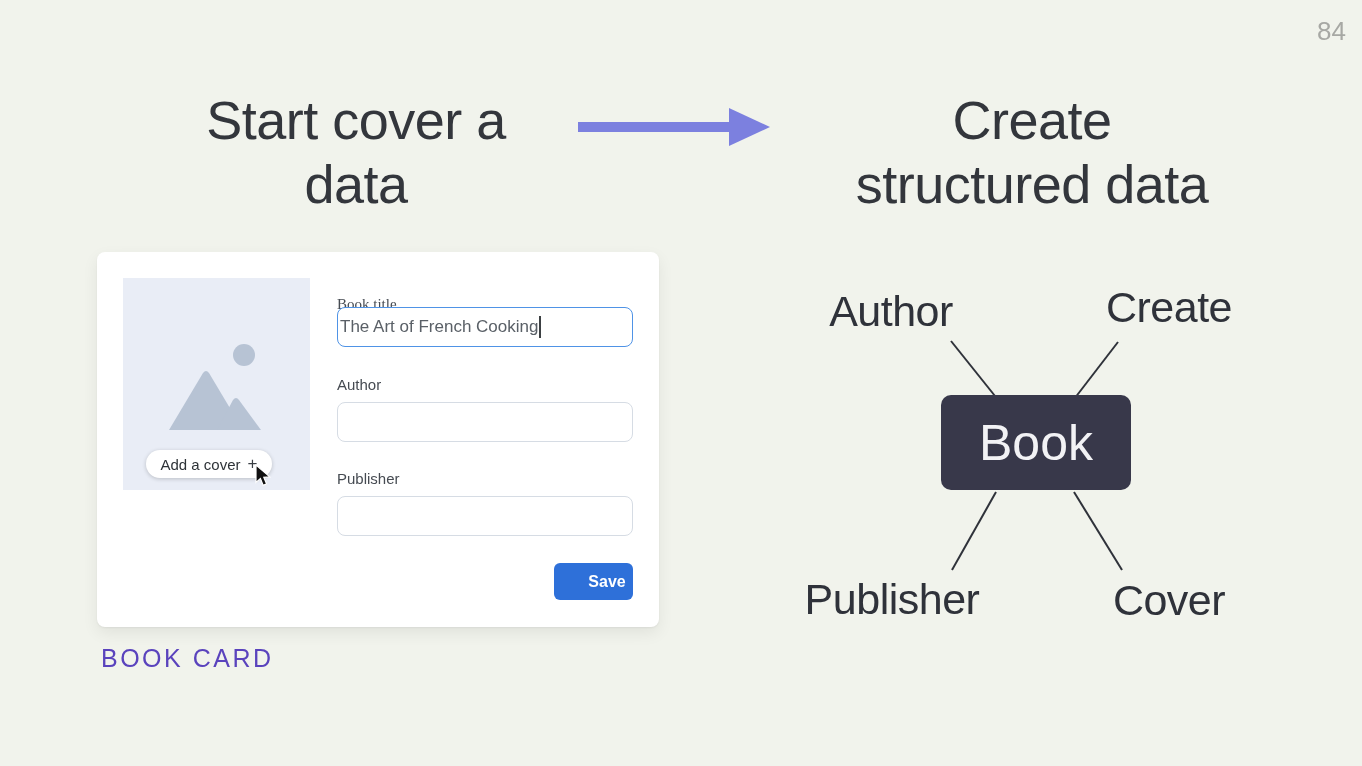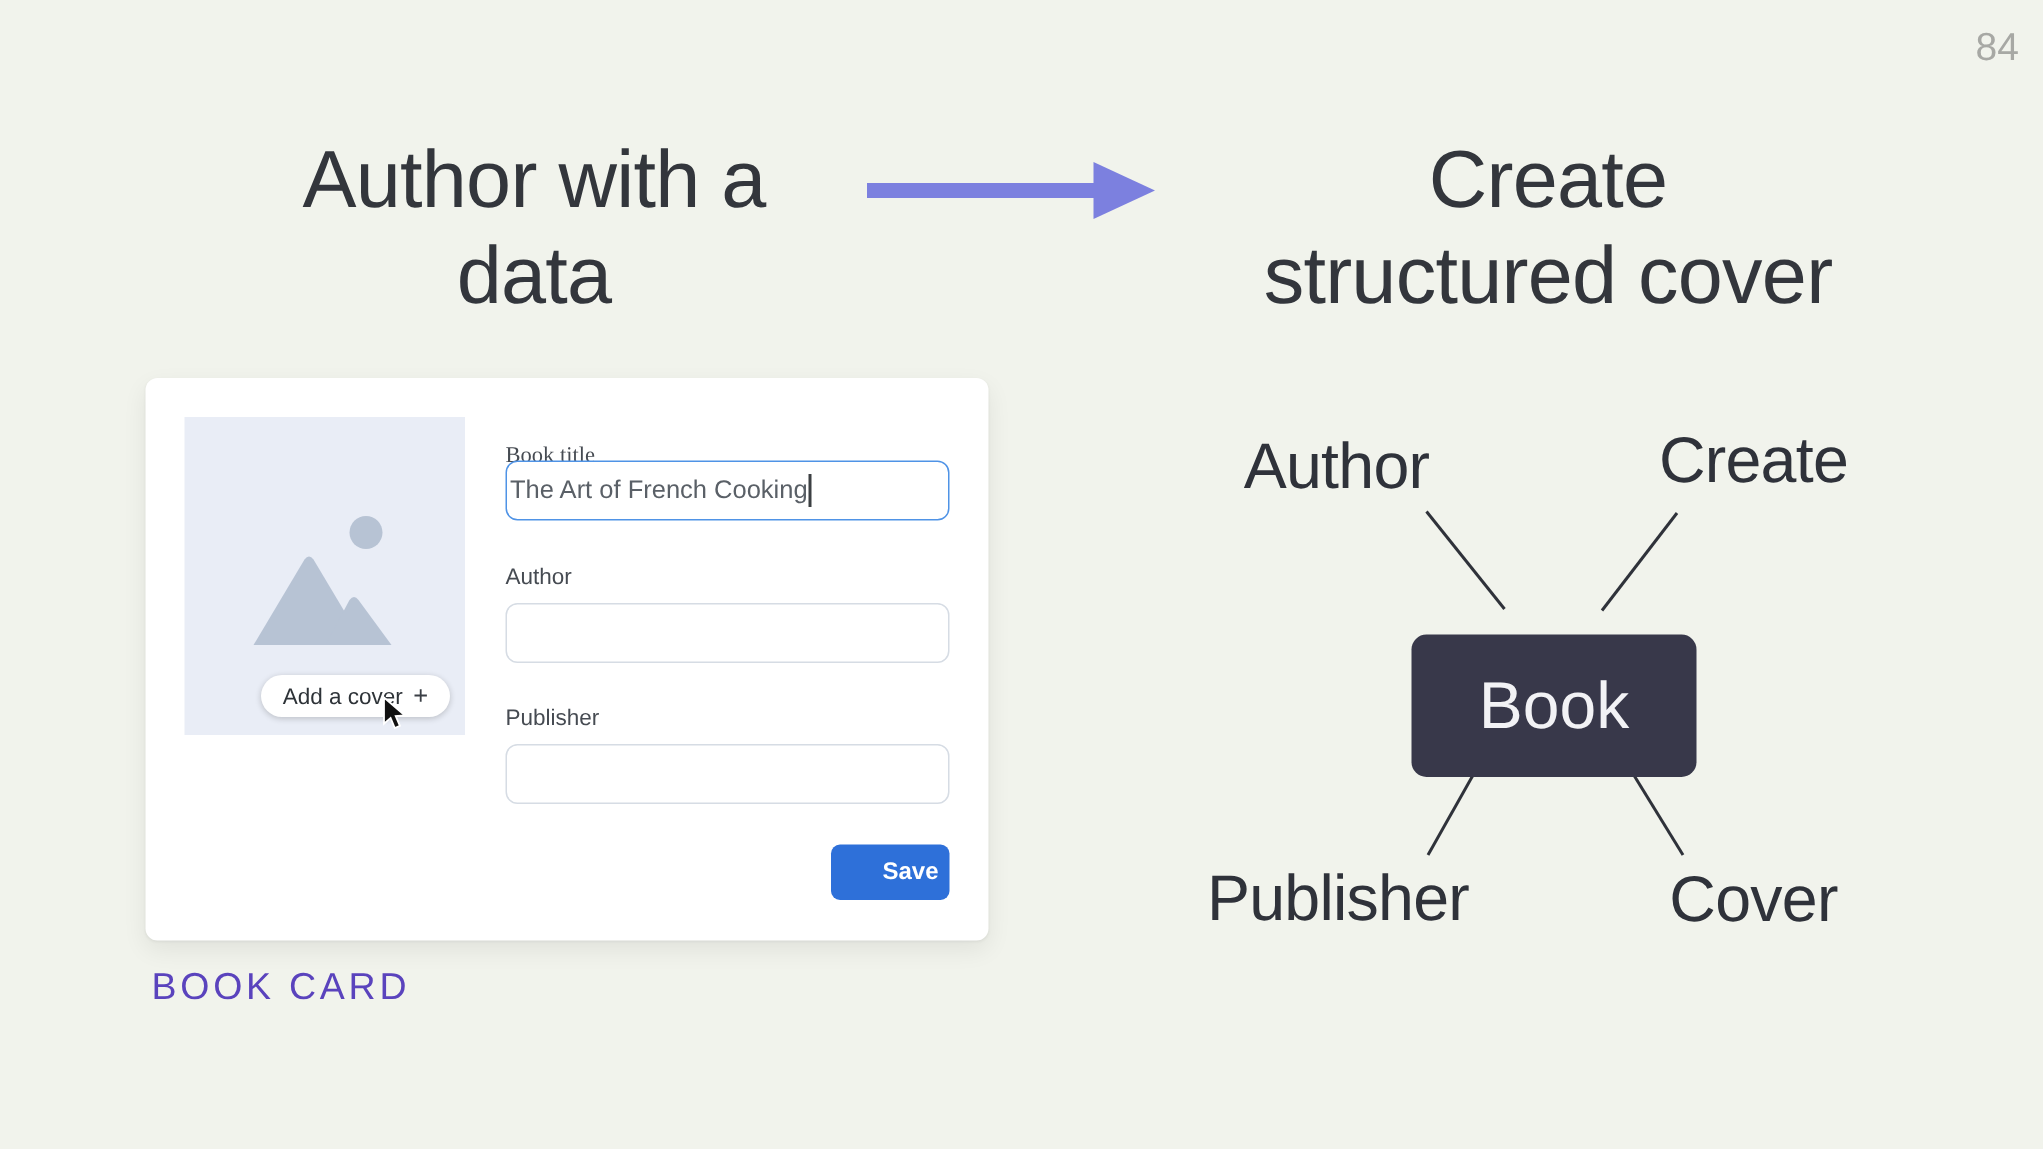--- a/index.html
+++ b/index.html
@@ -28,21 +28,21 @@
 
   
   .card{position:absolute;left:97px;top:252px;width:562px;height:375px;background:var(--card-bg);
     border-radius:8px;box-shadow:0 1px 2px rgba(0,0,0,.05),0 6px 16px rgba(0,0,0,.07);}
   .cover{position:absolute;left:26px;top:26px;width:187px;height:212px;background:var(--cover-bg);
     display:flex;align-items:center;justify-content:center;}
   .mountain-fill{fill:var(--cover-icon);}
   .add-cover-btn{position:absolute;left:49px;top:198px;width:126px;height:28px;background:#fff;
     border:none;border-radius:14px;box-shadow:0 1px 4px rgba(0,0,0,.2);display:flex;align-items:center;
     justify-content:center;gap:7px;font-family:"Liberation Sans",sans-serif;
-    font-size:15px;font-weight:500;color:#2e3338;cursor:pointer;margin-left:28px;}
+    font-size:15px;font-weight:500;color:#2e3338;cursor:pointer;}
   .add-cover-plus{font-size:17px;font-weight:400;color:#3a3f45;}
   .cursor-svg{position:absolute;left:156px;top:212px;pointer-events:none;}
 
   .form-col{position:absolute;left:240px;top:0;width:296px;height:100%;}
   .field-label{position:absolute;left:0;font-size:15px;color:var(--label);}
   .lbl-title{top:44px;font-family:Liberation Serif, serif;} .lbl-author{top:124px;} .lbl-publisher{top:218px;}
   .tinput{position:absolute;left:0;width:296px;height:40px;border:1px solid var(--input-border);
     border-radius:8px;background:#fff;display:flex;align-items:center;padding:0 2px;
     font-size:17px;color:var(--input-text);}
   .inp-title{top:55px;border:1.5px solid var(--input-focus);}
@@ -54,36 +54,36 @@
     font-size:16px;font-weight:700;cursor:pointer;padding-left:27px;}
 
   .caption{position:absolute;left:101px;top:644px;font-size:25px;font-weight:500;
     letter-spacing:2.5px;color:var(--caption);}
 
   
   .connector-svg{position:absolute;inset:0;width:1362px;height:766px;pointer-events:none;}
   .connector{stroke:var(--diagram-ink);stroke-width:2;}
   .node{position:absolute;left:941px;top:395px;width:190px;height:95px;background:var(--node-bg);
     border-radius:10px;display:flex;align-items:center;justify-content:center;
-    font-size:44px;color:var(--node-text);margin-top:28px;}
+    font-size:50px;color:var(--node-text);}
   .dlabel{position:absolute;transform:translateX(-50%);font-size:43px;color:var(--diagram-ink);
     white-space:nowrap;font-weight:500;letter-spacing:-0.5px;}
   .dl-author{left:891px;top:287px;} .dl-title{left:1169px;top:283px;}
   .dl-publisher{left:892px;top:575px;} .dl-cover{left:1169px;top:576px;}
 </style>
 </head>
 <body>
 
 <div class="slide">
 
   <div class="page-number">84</div>
 
-  <h1 class="heading heading-left"><span>Author with a</span><br><span>data</span></h1>
+  <h1 class="heading heading-left"><span>Start cover a</span><br><span>data</span></h1>
 
-  <h1 class="heading heading-right"><span>Create</span><br><span>structured cover</span></h1>
+  <h1 class="heading heading-right"><span>Create</span><br><span>structured data</span></h1>
 
   <svg class="arrow-svg" width="194" height="42" viewBox="0 0 194 42">
     <line class="arrow-shaft" x1="1" y1="21" x2="158" y2="21"></line>
     <polygon class="arrow-head" points="152,2 193,21 152,40"></polygon>
   </svg>
 
   <div class="card">
 
     <div class="cover">
       <svg width="100" height="92" viewBox="0 0 100 92">

